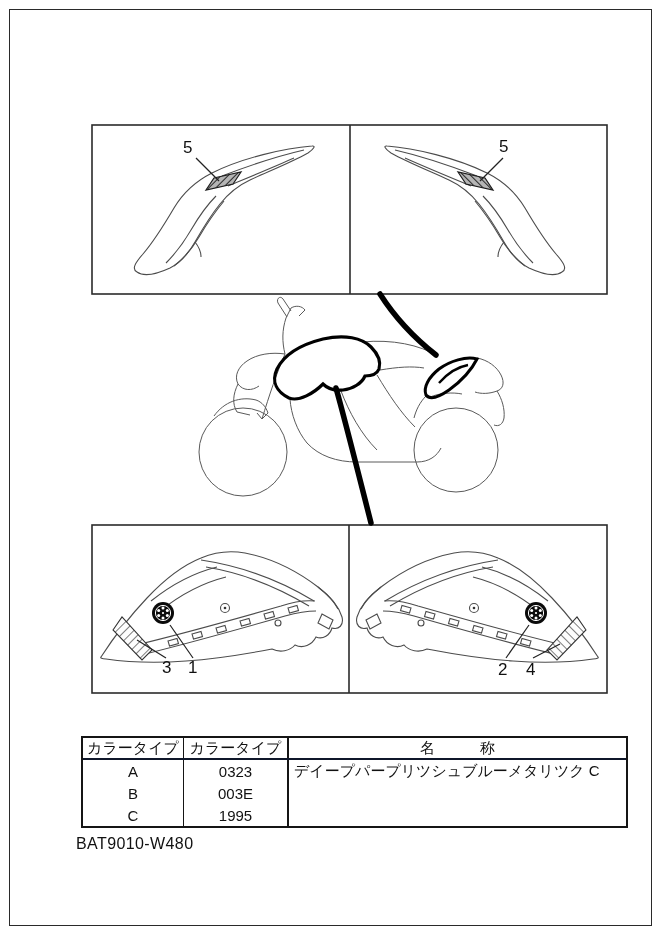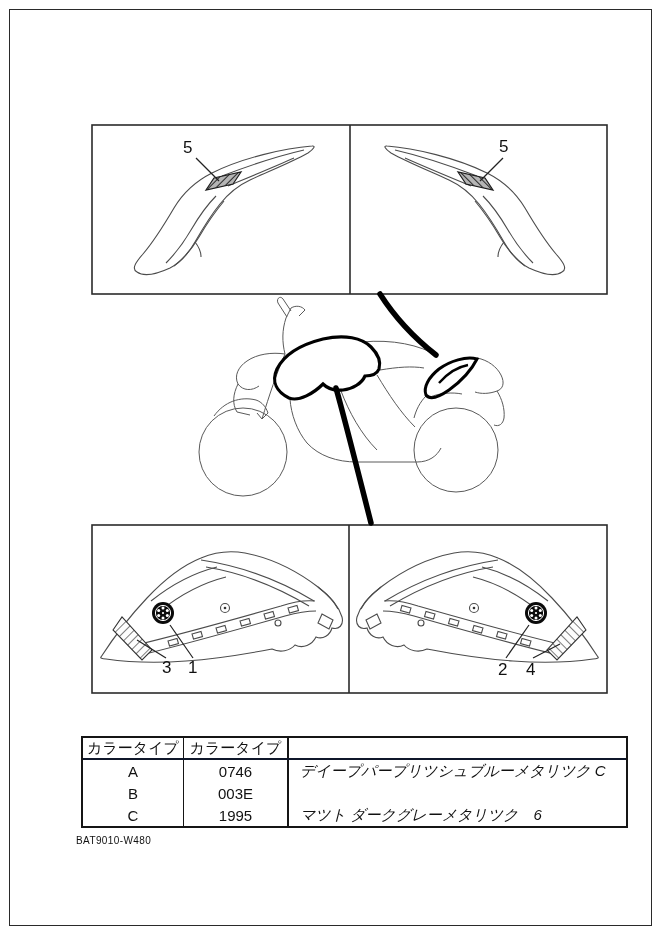--- a/index.html
+++ b/index.html
@@ -12,22 +12,22 @@
              font-size:17px; color:#101010; letter-spacing:0.5px; }
   
   .ctable { position:absolute; left:81px; top:736px; width:543px;
             border:2px solid #151515; background:#fff; font-size:15px; }
   .trow { display:grid; grid-template-columns:101px 105px 1fr; }
   .trow.hdr { height:20px; border-bottom:2px solid #0f172a; }
   .trow.body { height:22px; }
   .tc { display:flex; align-items:center; justify-content:center; }
   .tc.c1 { border-right:1.5px solid #151515; }
   .tc.c2 { border-right:2px solid #151515; }
-  .tc.c3 { justify-content:flex-start; padding-left:11px;font-style:italic; }
-  .doc-code { position:absolute; left:76px; top:835px; font-size:10px;
+  .tc.c3 { justify-content:flex-start; padding-left:5px; }
+  .doc-code { position:absolute; left:76px; top:835px; font-size:16px;
               letter-spacing:0.4px; }
 </style>
 </head>
 <body>
 
 <div class="page-border"></div>
 
 <svg class="art" width="661" height="935" viewBox="0 0 661 935">
   <defs>
     <pattern id="hatchDark" width="5" height="5" patternUnits="userSpaceOnUse" patternTransform="rotate(45)">
@@ -144,30 +144,30 @@
 <div class="callout" style="left:504px; top:147px;">5</div>
 <div class="callout" style="left:167px; top:668px;">3</div>
 <div class="callout" style="left:193px; top:668px;">1</div>
 <div class="callout" style="left:503px; top:670px;">2</div>
 <div class="callout" style="left:531px; top:670px;">4</div>
 
 <div class="ctable">
   <div class="trow hdr">
     <div class="tc c1">カラータイプ</div>
     <div class="tc c2">カラータイプ</div>
+    <div class="tc">名　　　称</div>
   </div>
   <div class="trow body">
     <div class="tc c1">A</div>
-    <div class="tc c2">0746</div>
+    <div class="tc c2">0323</div>
     <div class="tc c3">デイープパープリツシュブルーメタリツク C</div>
   </div>
   <div class="trow body">
     <div class="tc c1">B</div>
     <div class="tc c2">003E</div>
   </div>
   <div class="trow body">
     <div class="tc c1">C</div>
     <div class="tc c2">1995</div>
-    <div class="tc c3">マツト ダークグレーメタリツク　6</div>
   </div>
 </div>
 
 <div class="doc-code">BAT9010-W480</div>
 
 </body></html>

